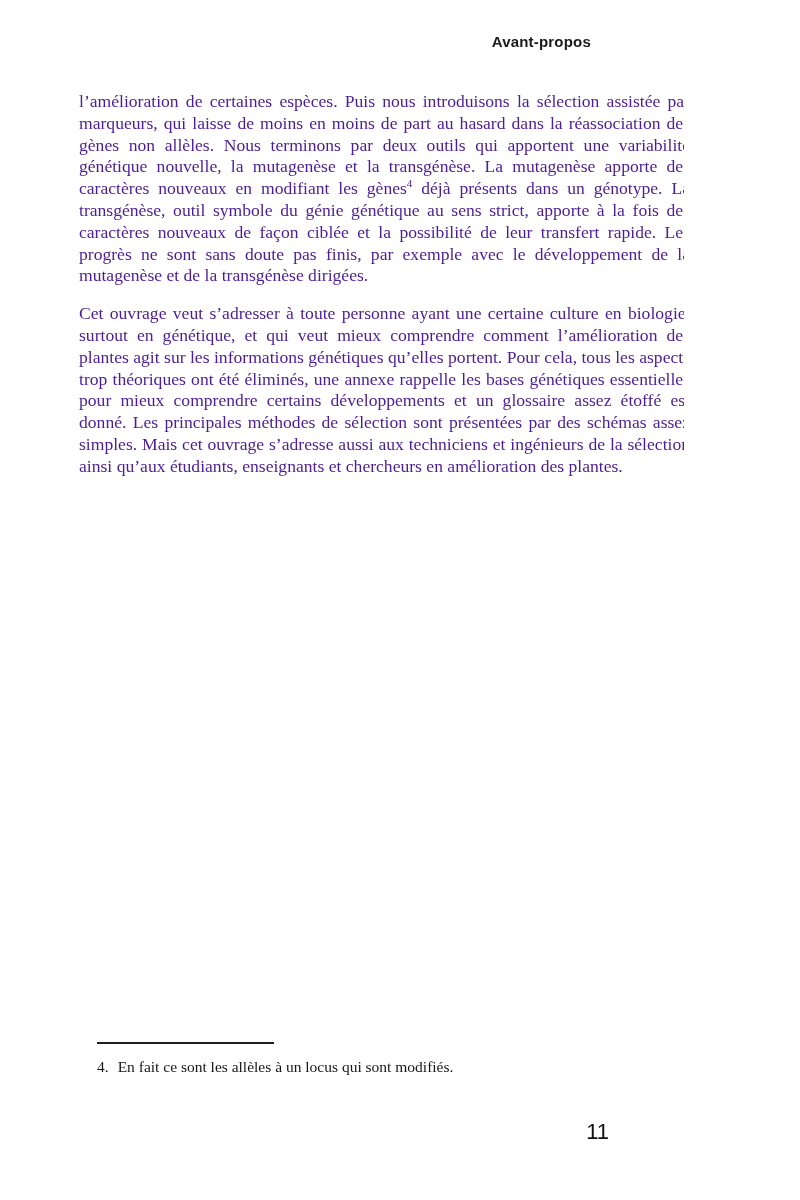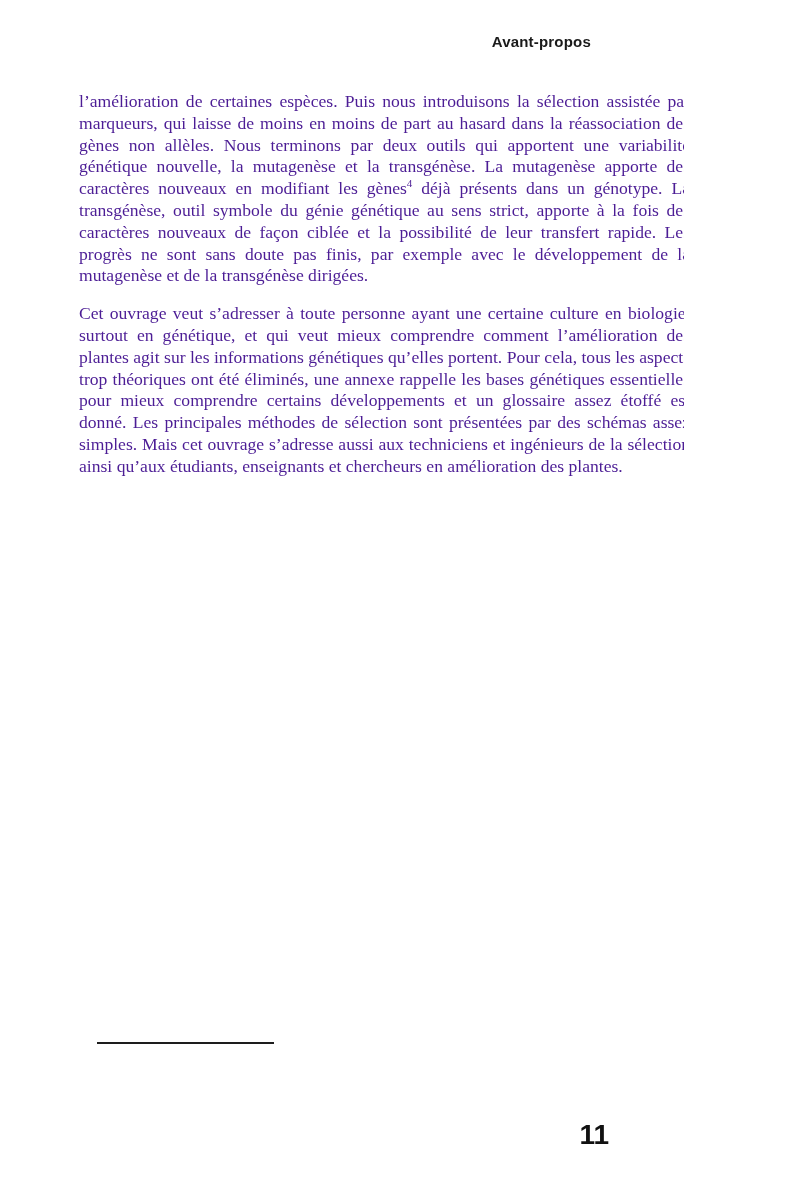--- a/index.html
+++ b/index.html
@@ -58,22 +58,22 @@
   }
   .footnote .fn-marker {
     display: inline-block;
     margin-right: 9px;
   }
   .page-number {
     position: absolute;
     top: 1119px;
     right: 75px;
     font-family: "Liberation Sans", sans-serif;
-    font-size: 28px;
-    font-weight: 700;
+    font-size: 22px;
+    font-weight: 400;
     color: #111111;
     margin-left: 16px;
   }
   .footer-accent-bar {
     position: absolute;
     top: 1143px;
     left: 703px;
     width: 97px;
     height: 5px;
     background: #9fa8a2; 
@@ -88,19 +88,20 @@
     <span>Avant-propos</span>
   </div>
 
   <div class="body-text">
     <p class="para"><span>l’amélioration de certaines espèces. Puis nous introduisons la sélection assistée par marqueurs, qui laisse de moins en moins de part au hasard dans la réassociation des gènes non allèles. Nous terminons par deux outils qui apportent une variabilité génétique nouvelle, la mutagenèse et la transgénèse. La mutagenèse apporte des caractères nouveaux en modifiant les gènes</span><sup>4</sup><span> déjà présents dans un génotype. La transgénèse, outil symbole du génie génétique au sens strict, apporte à la fois des caractères nouveaux de façon ciblée et la possibilité de leur transfert rapide. Les progrès ne sont sans doute pas finis, par exemple avec le développement de la mutagenèse et de la transgénèse dirigées.</span></p>
     <p class="para">Cet ouvrage veut s’adresser à toute personne ayant une certaine culture en biologie, surtout en génétique, et qui veut mieux comprendre comment l’amélioration des plantes agit sur les informations génétiques qu’elles portent. Pour cela, tous les aspects trop théoriques ont été éliminés, une annexe rappelle les bases génétiques essentielles pour mieux comprendre certains développements et un glossaire assez étoffé est donné. Les principales méthodes de sélection sont présentées par des schémas assez simples. Mais cet ouvrage s’adresse aussi aux techniciens et ingénieurs de la sélection ainsi qu’aux étudiants, enseignants et chercheurs en amélioration des plantes.</p>
   </div>
 
   <div class="footnote-area">
     <div class="footnote-rule"></div>
+    <p class="footnote"><span class="fn-marker">4.</span><span>En fait ce sont les allèles à un locus qui sont modifiés.</span></p>
   </div>
 
   <span class="page-number">11</span>
 
   <div class="footer-accent-bar" style="background: rgb(159, 168, 162);"></div>
 
 </div>
 
 </body></html>

